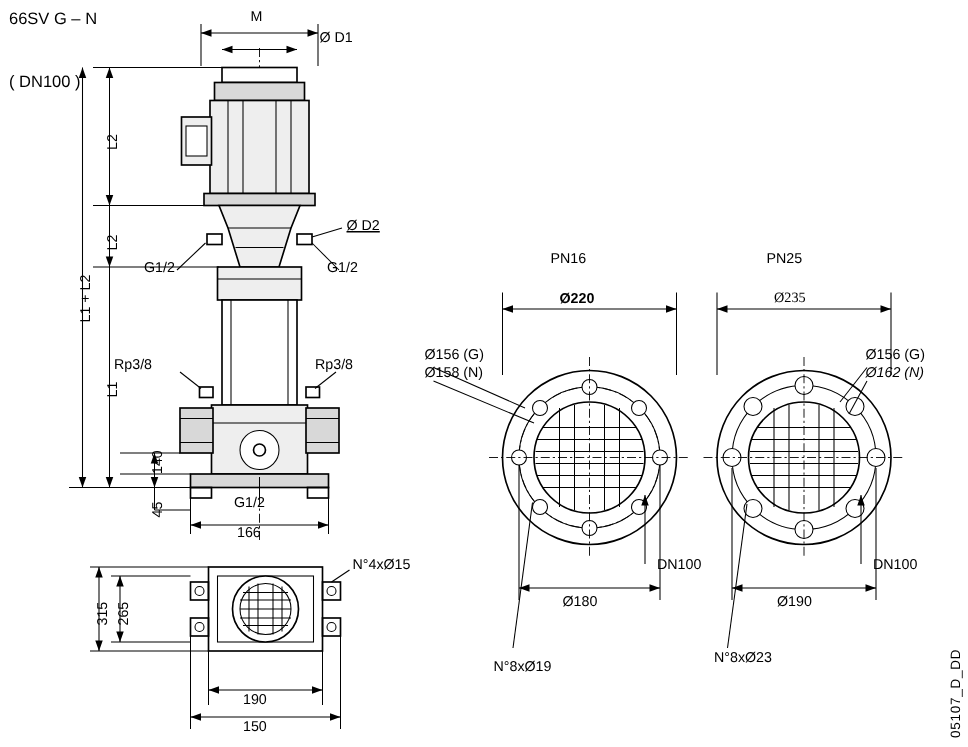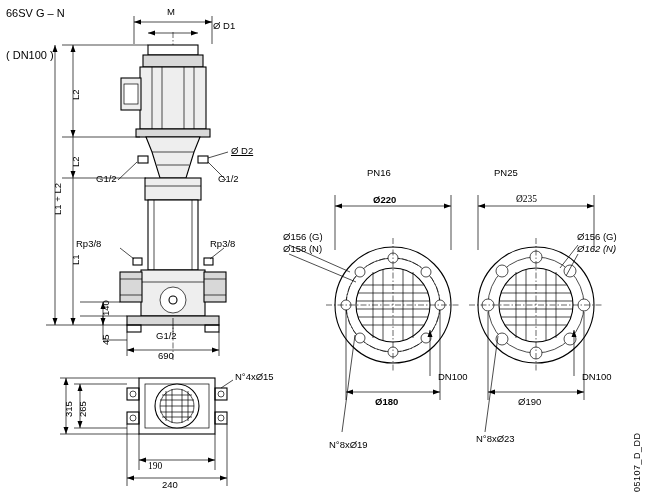--- a/index.html
+++ b/index.html
@@ -269,43 +269,43 @@
 <div class="lbl" style="left:167px;top:6px;">M</div>
 <div class="lbl" style="left:176px;top:20px;margin-left:37px;">Ø D1</div>
 <div class="lbl" style="left:231px;top:145px;text-decoration:underline;">Ø D2</div>
 
 <div class="lbl rot" style="left:70px;top:100px;">L2</div>
 <div class="lbl rot" style="left:70px;top:167px;">L2</div>
 <div class="lbl rot" style="left:70px;top:265px;">L1</div>
 <div class="lbl rot" style="left:52px;top:215px;">L1 + L2</div>
 <div class="lbl rot" style="left:100px;top:316px;">140</div>
 <div class="lbl rot" style="left:100px;top:345px;">45</div>
-<div class="lbl" style="left:158px;top:350px;">690</div>
+<div class="lbl" style="left:158px;top:350px;">166</div>
 
 <div class="lbl" style="left:96px;top:173px;">G1/2</div>
 <div class="lbl" style="left:218px;top:173px;">G1/2</div>
 <div class="lbl" style="left:76px;top:238px;">Rp3/8</div>
 <div class="lbl" style="left:210px;top:238px;">Rp3/8</div>
 <div class="lbl" style="left:156px;top:330px;">G1/2</div>
 
 <div class="lbl rot" style="left:63px;top:417px;">315</div>
 <div class="lbl rot" style="left:77px;top:417px;">265</div>
-<div class="lbl" style="left:148px;top:461px;font-family:Liberation Serif, serif;">190</div>
-<div class="lbl" style="left:162px;top:479px;">240</div>
+<div class="lbl" style="left:162px;top:461px;">190</div>
+<div class="lbl" style="left:162px;top:479px;">150</div>
 <div class="lbl" style="left:235px;top:371px;">N°4xØ15</div>
 
 <div class="lbl" style="left:367px;top:167px;">PN16</div>
 <div class="lbl" style="left:373px;top:194px;font-weight:bold;">Ø220</div>
 <div class="lbl" style="left:283px;top:231px;">Ø156 (G)</div>
 <div class="lbl" style="left:283px;top:243px;">Ø158 (N)</div>
-<div class="lbl" style="left:375px;top:396px;font-weight:bold;">Ø180</div>
+<div class="lbl" style="left:375px;top:396px;">Ø180</div>
 <div class="lbl" style="left:438px;top:371px;">DN100</div>
 <div class="lbl" style="left:329px;top:439px;">N°8xØ19</div>
 
-<div class="lbl" style="left:494px;top:167px;">PN25</div>
+<div class="lbl" style="left:511px;top:167px;">PN25</div>
 <div class="lbl" style="left:516px;top:194px;font-family:Liberation Serif, serif;">Ø235</div>
 <div class="lbl" style="left:577px;top:231px;">Ø156 (G)</div>
 <div class="lbl" style="left:577px;top:243px;font-style:italic;">Ø162 (N)</div>
 <div class="lbl" style="left:518px;top:396px;">Ø190</div>
 <div class="lbl" style="left:582px;top:371px;">DN100</div>
 <div class="lbl" style="left:476px;top:433px;">N°8xØ23</div>
 
 <div class="lbl rot" style="left:632px;top:492px;font-size:9px;letter-spacing:.5px;">05107_D_DD</div>
 
 </body></html>

